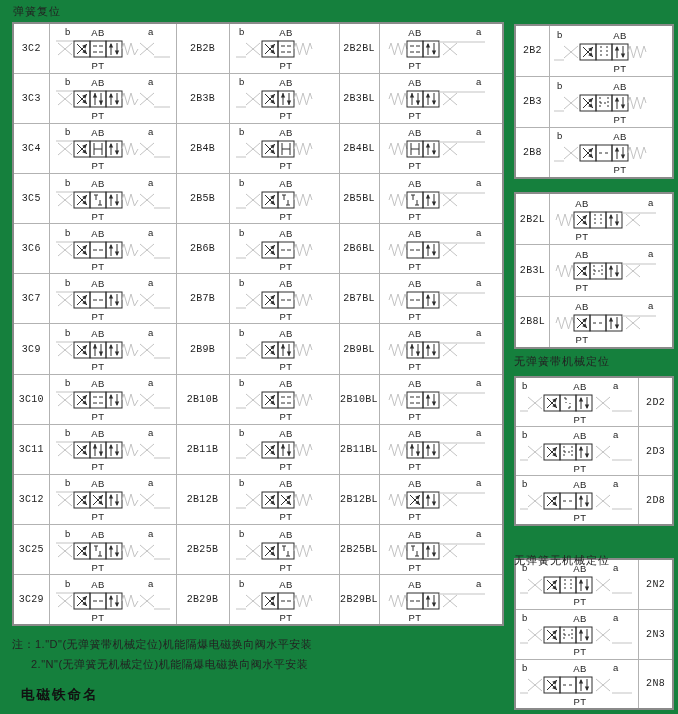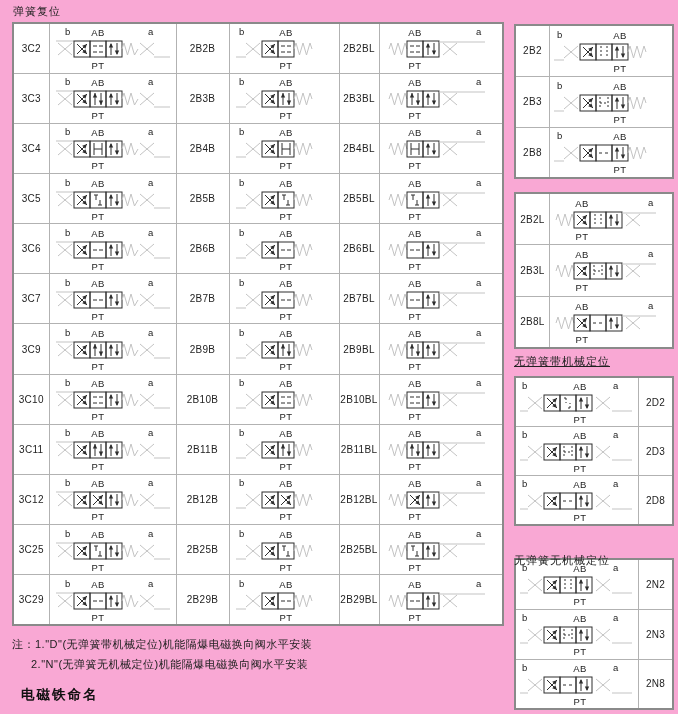--- a/index.html
+++ b/index.html
@@ -1,32 +1,32 @@
 <!DOCTYPE html>
 <html><head>
 <meta charset="utf-8">
 <style>
   html,body{margin:0;padding:0;}
   .page{
-    position:relative;width:678px;height:714px;background:#f9a8d4;
+    position:relative;width:678px;height:714px;background:#15803d;
     font-family:"Liberation Sans","DejaVu Sans",sans-serif;color:#1f1f1f;overflow:hidden;
   }
   .sec-label{position:absolute;font-size:11px;letter-spacing:1px;color:#222;}
   #title-top{left:13px;top:4px;}
-  #label-detent{left:514px;top:354px;text-decoration:underline;}
+  #label-detent{left:514px;top:354px;}
   #label-nodetent{left:514px;top:553px;}
   .note{position:absolute;font-size:11px;color:#222;letter-spacing:0.5px;}
   #note-1{left:12px;top:637px;}
   #note-2{left:31px;top:657px;}
   #heading-bottom{position:absolute;left:13px;top:686px;font-size:13.5px;font-weight:bold;color:#111;letter-spacing:2px;padding-left:8px;}
   table{border-collapse:collapse;position:absolute;table-layout:fixed;background:#fff;}
   table.vtab{border:2px solid #8a8a8a;}
   td{border:1px solid #b2b2b2;padding:0;text-align:center;vertical-align:middle;
      font-size:10px;color:#222;overflow:hidden;}
-  td.code{letter-spacing:0.3px;}
+  td.code{letter-spacing:0.3px;font-family:Liberation Mono, monospace;}
   #main-table{left:12px;top:22px;width:490px;height:602px;}
   .rt{left:514px;width:160px;}
   svg{display:block;margin:0 auto;}
 </style>
 </head>
 <body>
 
 <div class="page">
   <div class="sec-label" id="title-top">弹簧复位</div>
 

